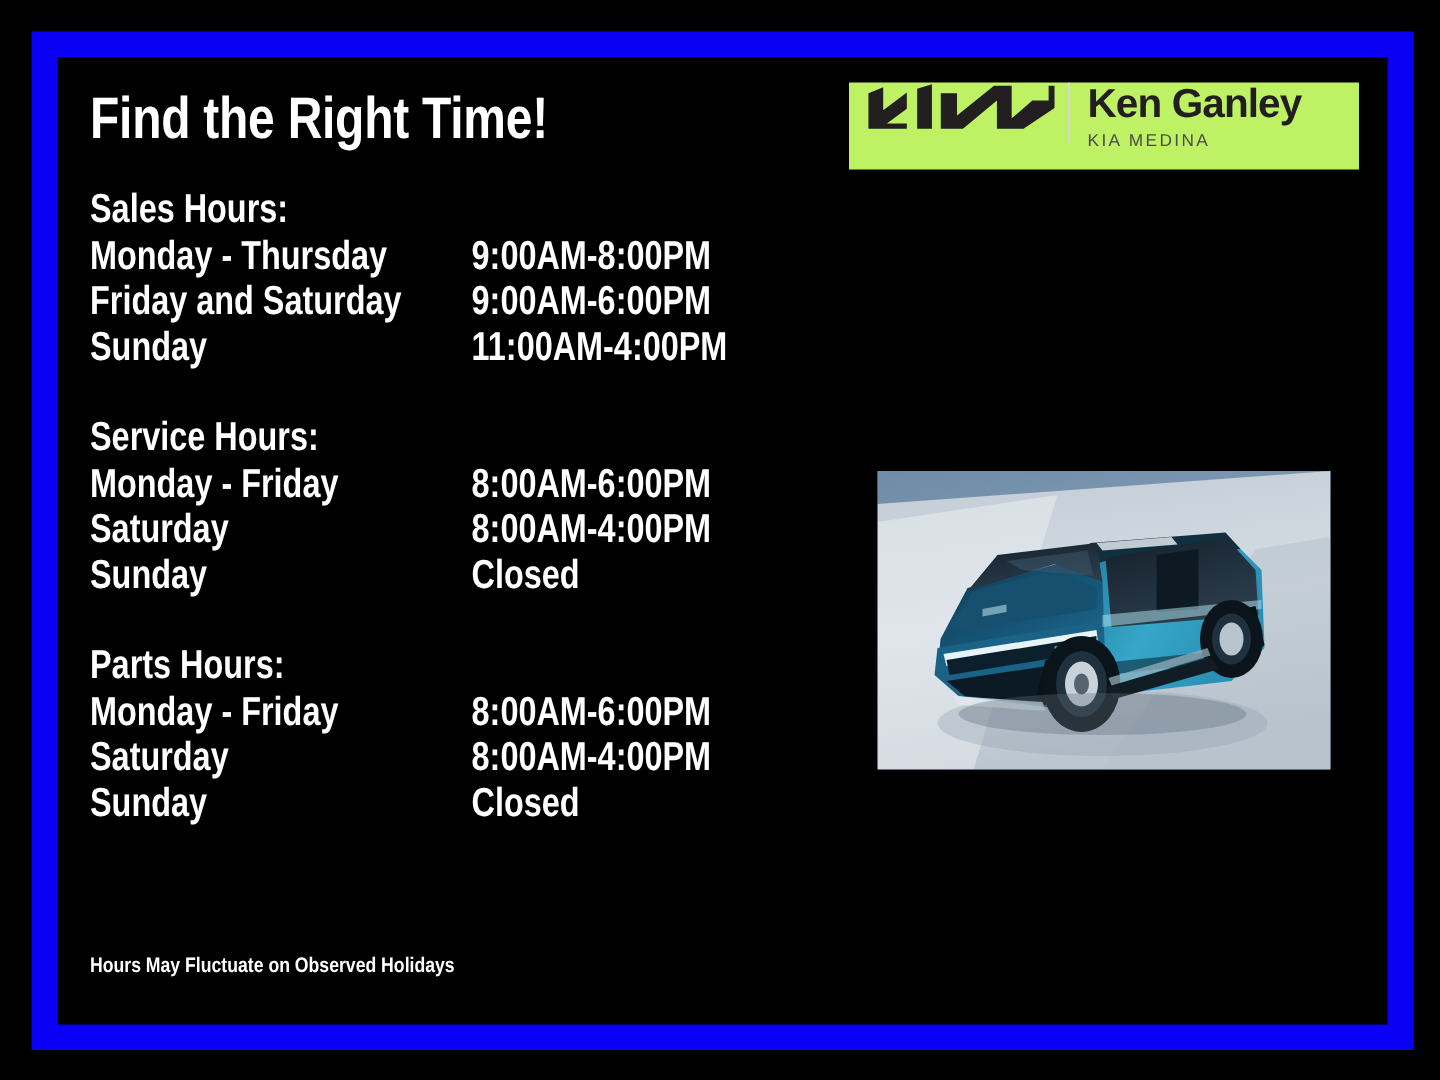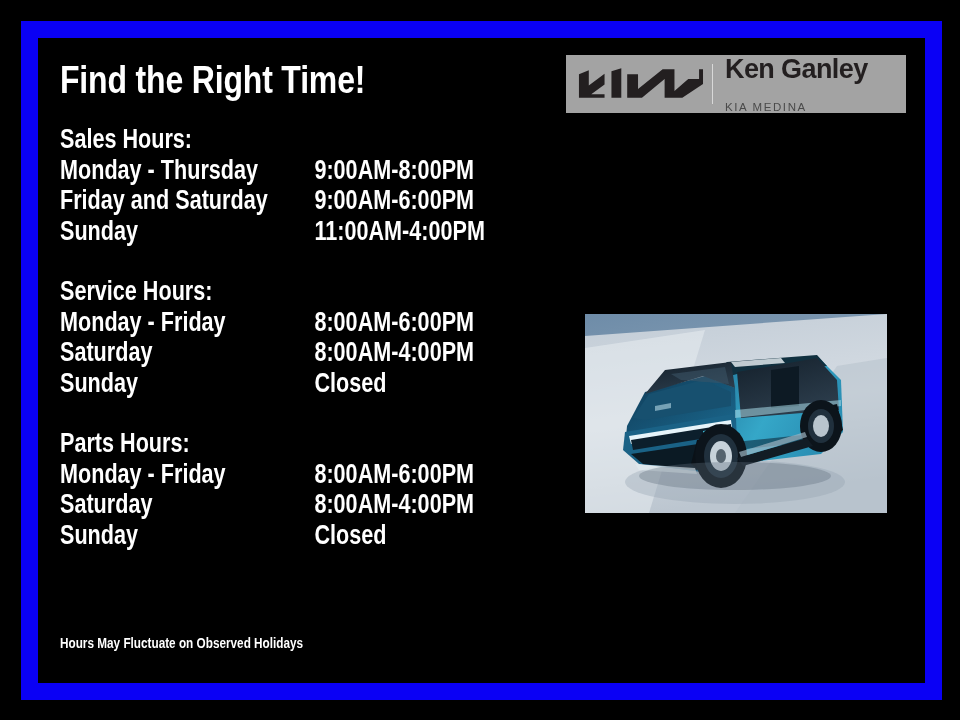--- a/index.html
+++ b/index.html
@@ -103,23 +103,23 @@
     transform-origin: left top;
   }
 
   
   #logo-banner {
     position: absolute;
     left: 566px;
     top: 55px;
     width: 340px;
     height: 58px;
-    background: #a3a3a3;
+    background: #bef264;
     display: flex;
-    align-items: center;
+    align-items: flex-start;
     box-sizing: border-box;
     padding: 0 14px 0 10px;
   }
   #kia-mark {
     width: 128px;
     height: 34px;
     flex: 0 0 auto;
     display: block;
   }
   #kia-mark svg { display: block; width: 100%; height: 100%; }
@@ -145,21 +145,21 @@
     font-weight: bold;
     letter-spacing: -0.6px;
     white-space: nowrap;
   }
   #dealer-secondary {
     color: #4a4a4a;
     font-size: 11.5px;
     line-height: 14px;
     letter-spacing: 1.6px;
     white-space: nowrap;
-    margin-top: 17px;
+    margin-top: 4px;
   }
 
   
   #vehicle-photo {
     position: absolute;
     left: 585px;
     top: 314px;
     width: 302px;
     height: 199px;
     overflow: hidden;

